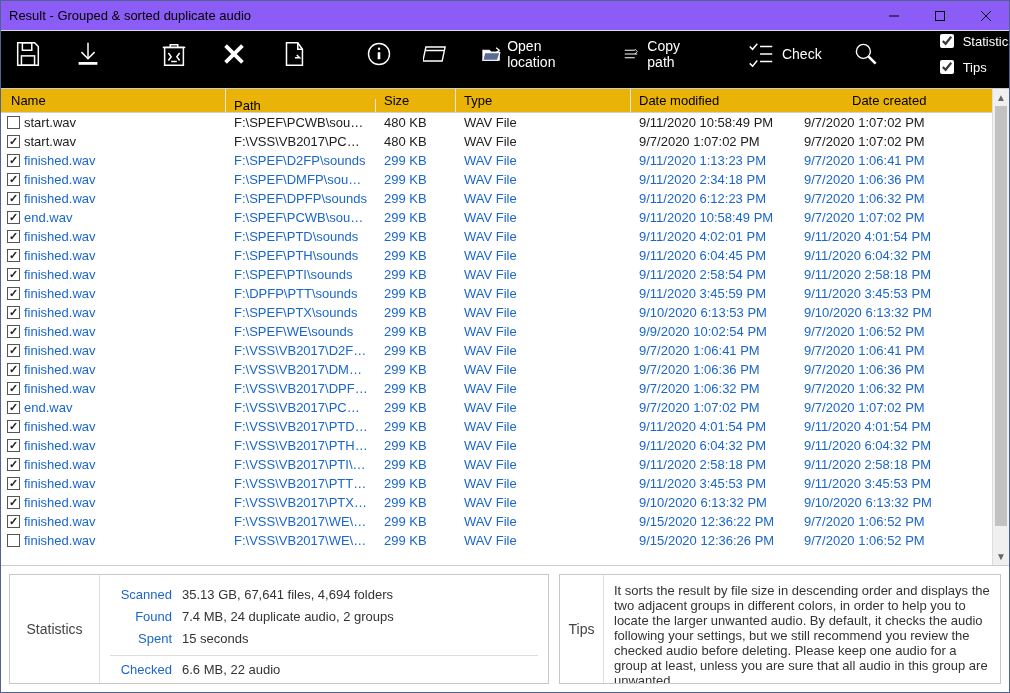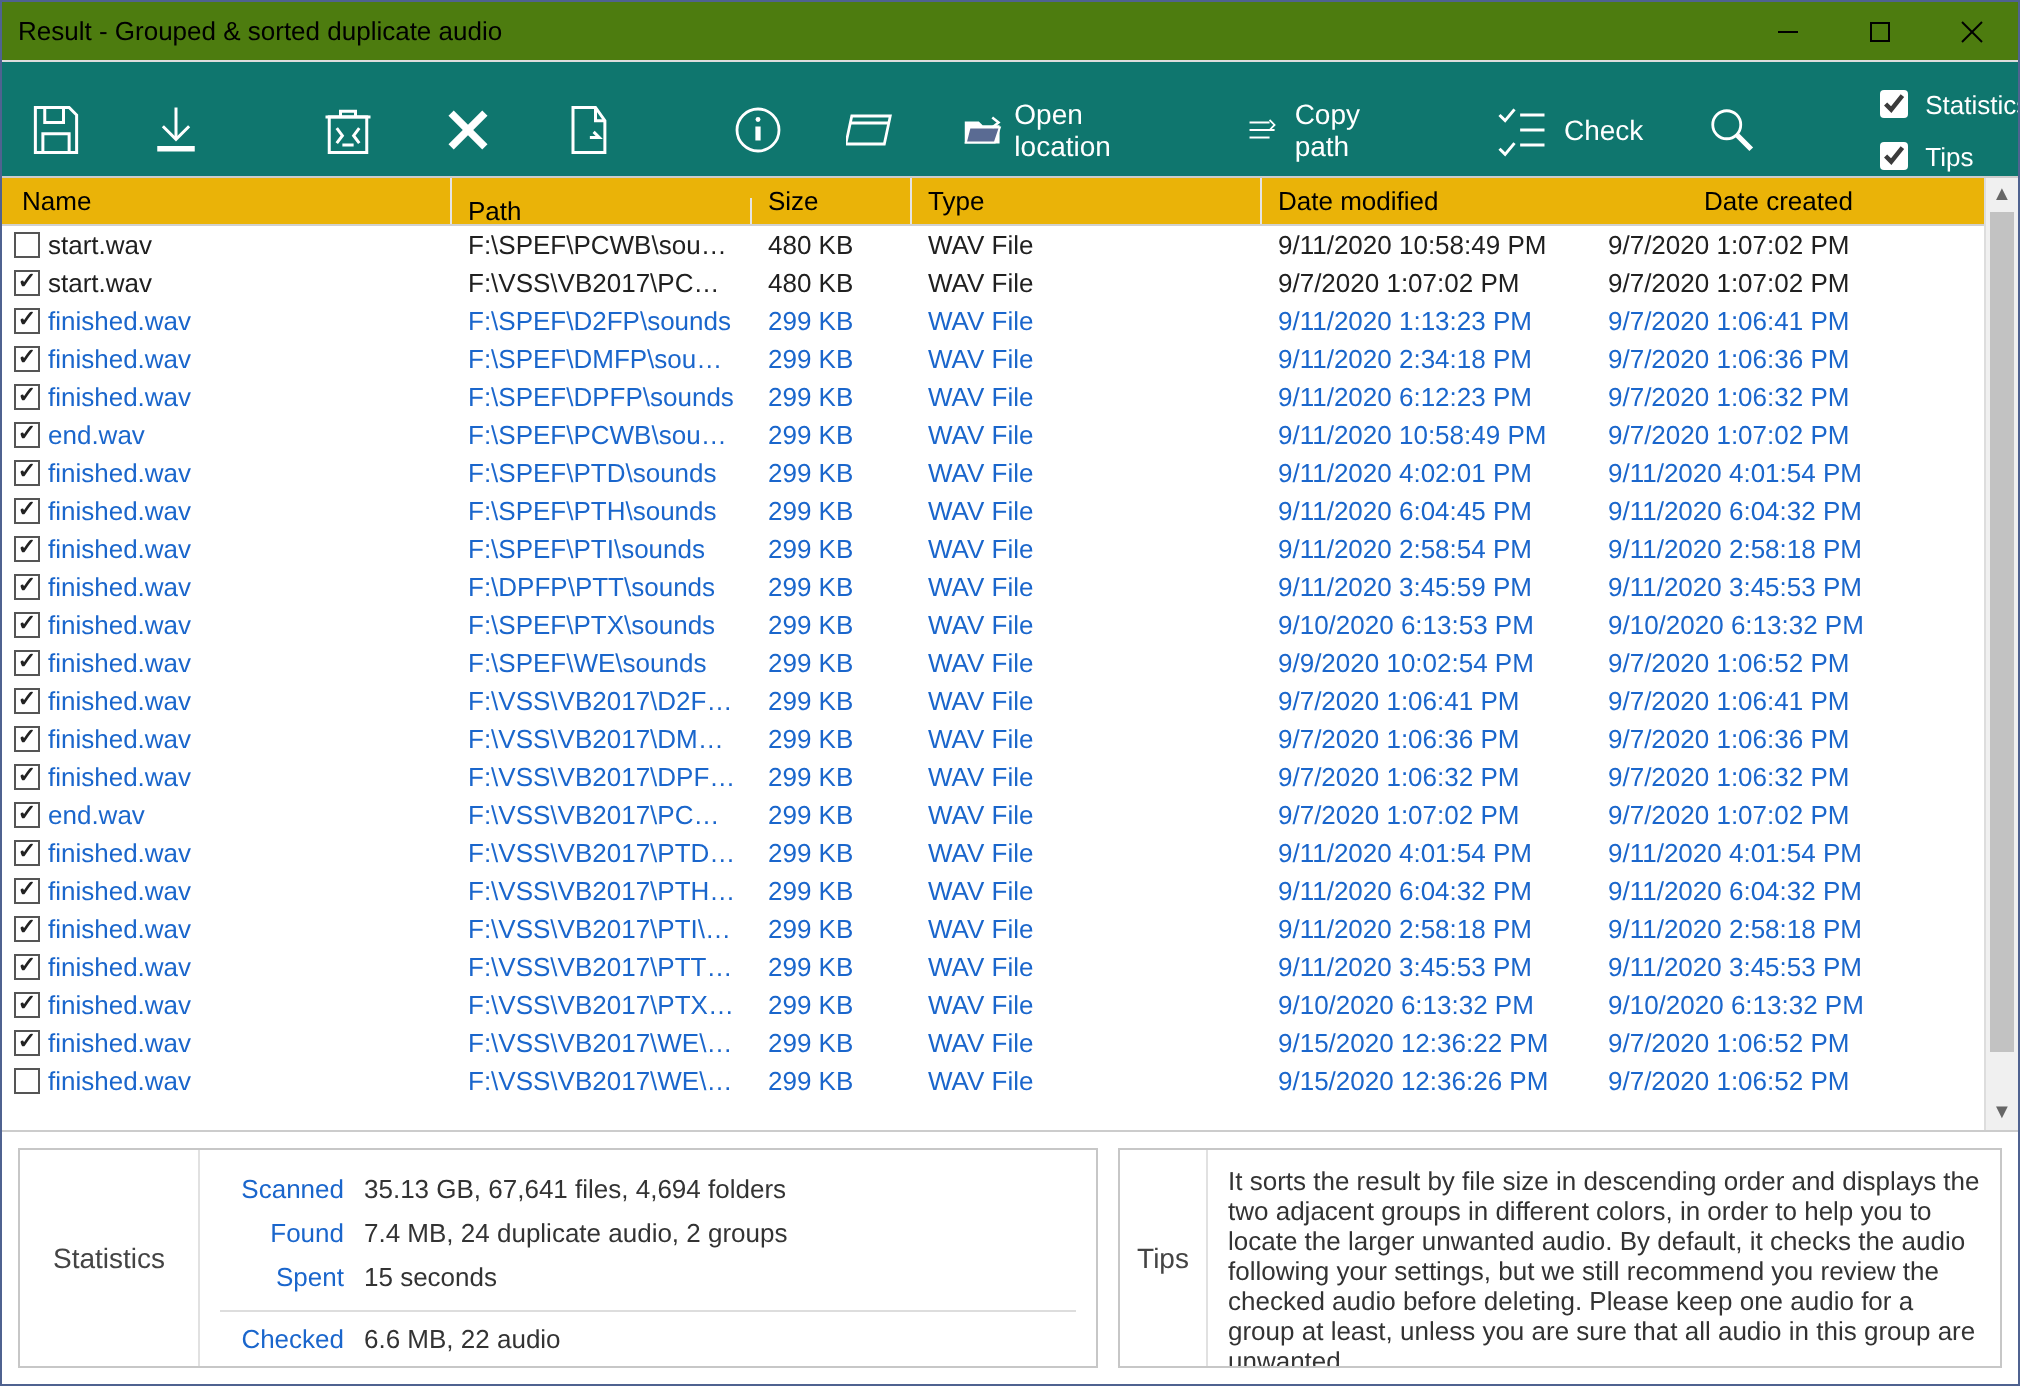--- a/index.html
+++ b/index.html
@@ -1,26 +1,26 @@
 <!DOCTYPE html>
 <html><head>
 <meta charset="utf-8">
 <style>
   * { box-sizing: border-box; }
   html, body { margin:0; padding:0; font-family: "Segoe UI", Tahoma, sans-serif; font-size:13px; color:#202020; }
   body { width:1010px; height:693px; border:1px solid #4f6290; overflow:hidden; display:flex; flex-direction:column; background:#fff; }
 
   
-  .titlebar { height:30px; background:#4d7c0f; display:flex; align-items:center; padding:0 0 0 8px; border-bottom:1px solid #ddd; }
+  .titlebar { height:30px; background:#8b5cf6; display:flex; align-items:center; padding:0 0 0 8px; border-bottom:1px solid #ddd; }
   .titlebar .title { flex:1; font-size:13px; color:#000; }
   .titlebar .winbtn { width:46px; height:30px; display:flex; align-items:center; justify-content:center; cursor:pointer; }
   .titlebar svg { width:12px; height:12px; }
 
   
-  .toolbar { background:#0f766e; height:57px; display:flex; align-items:flex-end; padding:0 6px; color:#fff; gap:18px; }
+  .toolbar { background:#000000; height:57px; display:flex; align-items:flex-start; padding:0 6px; color:#fff; gap:18px; }
   .toolbar .sep { width:1px; height:40px; background:rgba(255,255,255,0.5); margin:0 4px; }
   .tbtn { display:flex; align-items:center; justify-content:center; height:46px; padding:0 6px; cursor:pointer; border-radius:2px; gap:6px; }
   .tbtn svg { width:30px; height:30px; stroke:#fff; fill:none; stroke-width:1.6; }
   .tbtn.small svg { width:28px; height:28px; }
   .tbtn .lbl { font-size:14px; color:#fff; }
   .tb-right { margin-left:6px; display:flex; flex-direction:column; gap:6px; }
   .tb-check { display:flex; align-items:center; gap:6px; font-size:13px; color:#fff; }
   .tb-check input { accent-color:#fff; width:14px; height:14px; }
 
   

